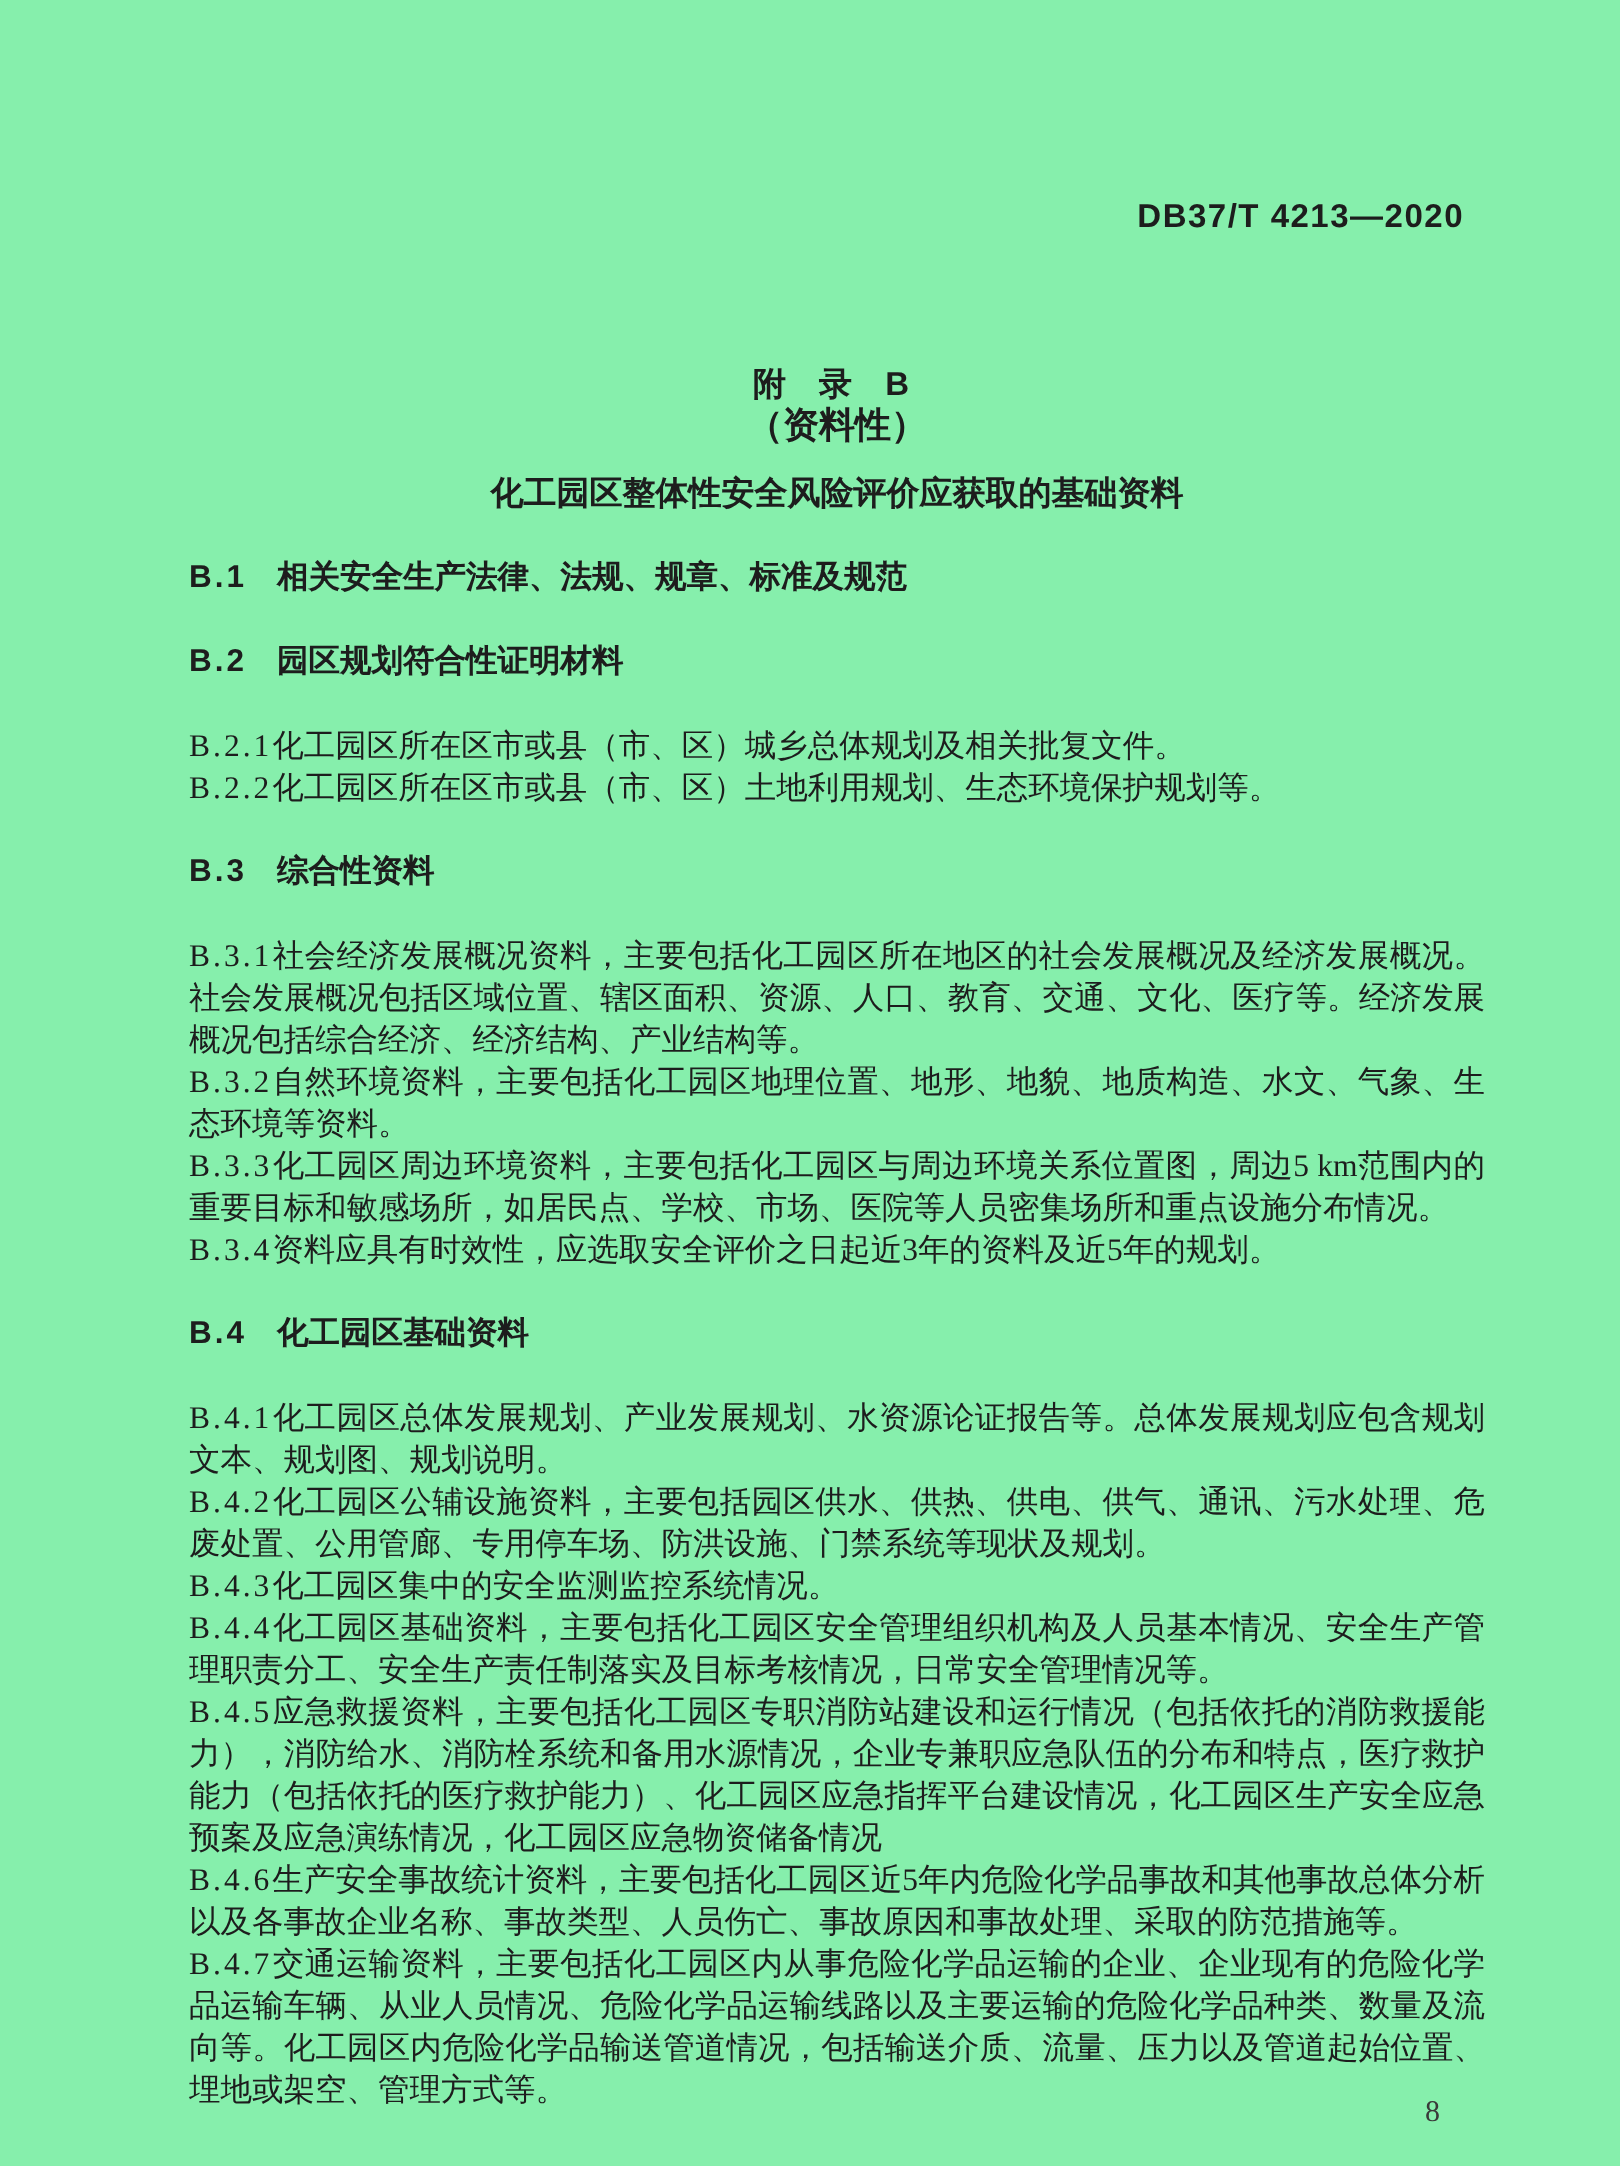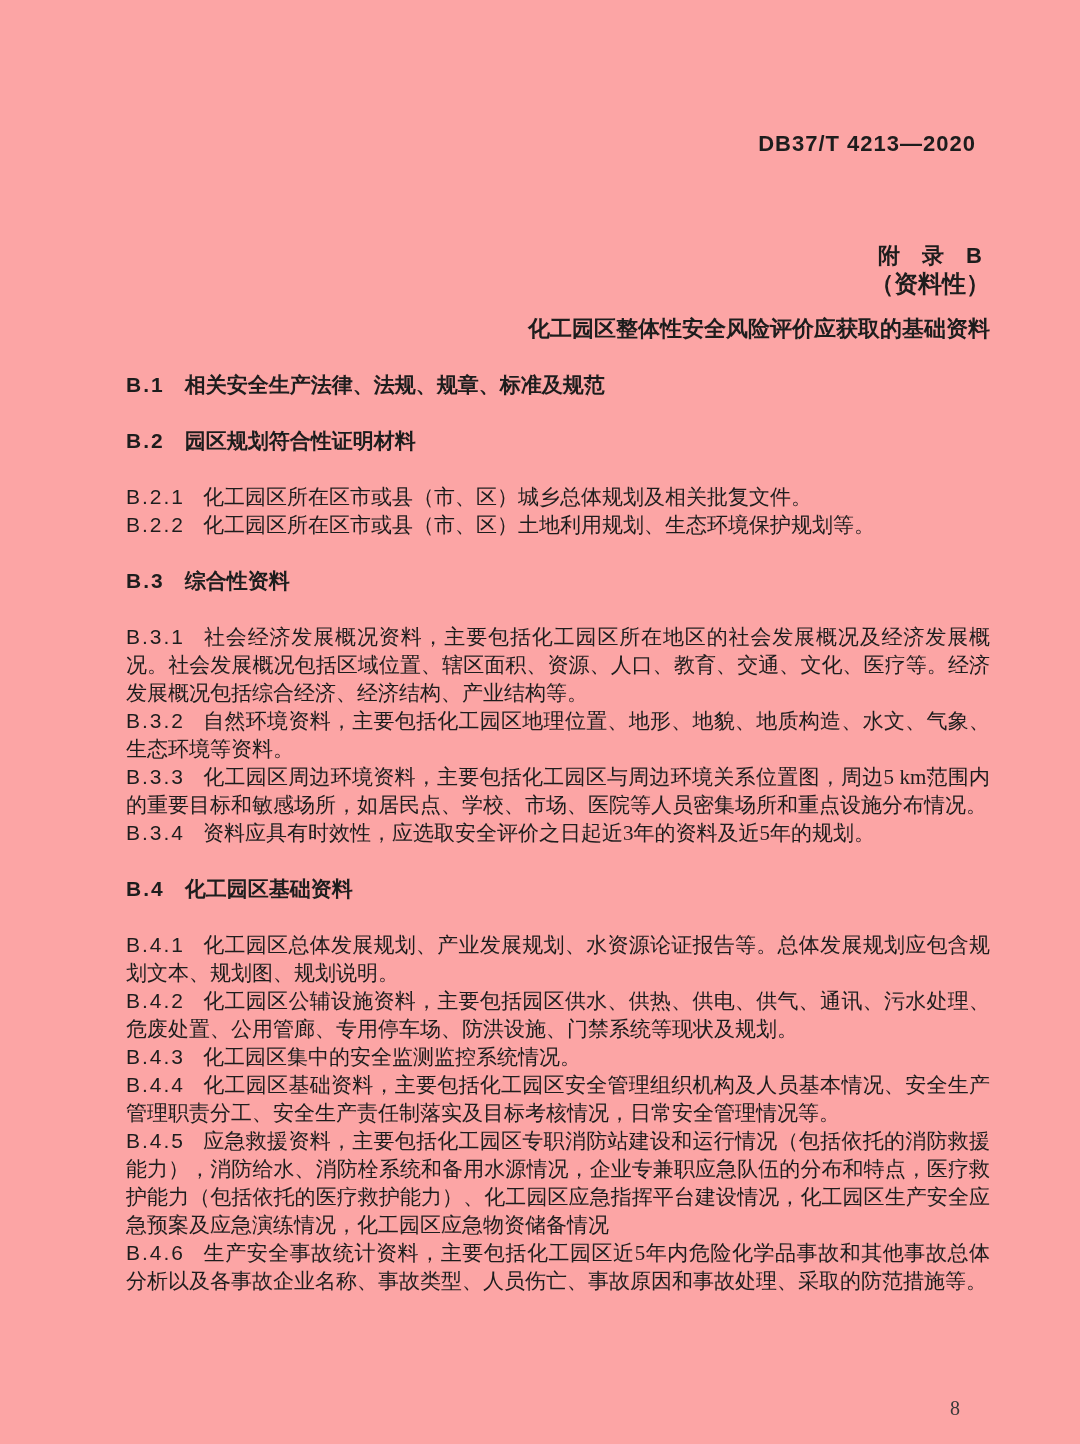--- a/index.html
+++ b/index.html
@@ -4,21 +4,21 @@
 <style>
   html, body {
     margin: 0;
     padding: 0;
     background: #ffffff;
   }
   .page {
     position: relative;
     width: 1080px;
     height: 1444px;
-    background: #fca5a5;
+    background: #86efac;
     color: #1d1d1d;
     font-family: "Liberation Serif", "DejaVu Serif", serif;
     font-size: 21px;
     line-height: 28px;
     overflow: hidden;
   }
   .content {
     position: absolute;
     left: 126px;
     width: 864px;
@@ -28,21 +28,21 @@
     padding-top: 130px;
     text-align: right;
     font-family: "Liberation Sans", "DejaVu Sans", sans-serif;
     font-weight: 600;
     font-size: 22px;
     letter-spacing: 1px;
     padding-right: 14px;
   }
   .title-block {
     margin-top: 84px;
-    text-align: right;
+    text-align: center;
     font-family: "Liberation Sans", "DejaVu Sans", sans-serif;
   }
   .title-line1 {
     font-weight: bold;
     font-size: 22px;
     letter-spacing: 8px;
   }
   .title-line2 {
     font-weight: bold;
     font-size: 24px;
@@ -68,23 +68,22 @@
     margin-right: 20px;
     margin-top: 44px;
   }
   .sec-body { margin-top: 28px; }
   .clause {
     margin: 0;
     text-align: justify;
     line-height: 28px;
   }
   .clause-label {
-    font-family: Liberation Sans, sans-serif;
+    font-family: Liberation Serif, serif;
     letter-spacing: 2px;
-    margin-right: 18px;
   }
   .page-number {
     position: absolute;
     top: 1394px;
     right: 120px;
     font-size: 20px;
     color: #3a3a3a;
   }
 </style>
 </head>
@@ -125,19 +124,20 @@
 
     <div class="section">
       <h2 class="sec-heading"><span class="sec-label">B.4</span><span>化工园区基础资料</span></h2>
       <div class="sec-body">
         <p class="clause"><span class="clause-label">B.4.1</span><span>化工园区总体发展规划、产业发展规划、水资源论证报告等。总体发展规划应包含规划文本、规划图、规划说明。</span></p>
         <p class="clause"><span class="clause-label">B.4.2</span><span>化工园区公辅设施资料，主要包括园区供水、供热、供电、供气、通讯、污水处理、危废处置、公用管廊、专用停车场、防洪设施、门禁系统等现状及规划。</span></p>
         <p class="clause"><span class="clause-label">B.4.3</span><span>化工园区集中的安全监测监控系统情况。</span></p>
         <p class="clause"><span class="clause-label">B.4.4</span><span>化工园区基础资料，主要包括化工园区安全管理组织机构及人员基本情况、安全生产管理职责分工、安全生产责任制落实及目标考核情况，日常安全管理情况等。</span></p>
         <p class="clause"><span class="clause-label">B.4.5</span><span>应急救援资料，主要包括化工园区专职消防站建设和运行情况（包括依托的消防救援能力），消防给水、消防栓系统和备用水源情况，企业专兼职应急队伍的分布和特点，医疗救护能力（包括依托的医疗救护能力）、化工园区应急指挥平台建设情况，化工园区生产安全应急预案及应急演练情况，化工园区应急物资储备情况</span></p>
         <p class="clause"><span class="clause-label">B.4.6</span><span>生产安全事故统计资料，主要包括化工园区近5年内危险化学品事故和其他事故总体分析以及各事故企业名称、事故类型、人员伤亡、事故原因和事故处理、采取的防范措施等。</span></p>
+        <p class="clause"><span class="clause-label">B.4.7</span><span>交通运输资料，主要包括化工园区内从事危险化学品运输的企业、企业现有的危险化学品运输车辆、从业人员情况、危险化学品运输线路以及主要运输的危险化学品种类、数量及流向等。化工园区内危险化学品输送管道情况，包括输送介质、流量、压力以及管道起始位置、埋地或架空、管理方式等。</span></p>
       </div>
     </div>
 
   </div>
 
   <div class="page-number">8</div>
 </div>
 
 </body></html>

